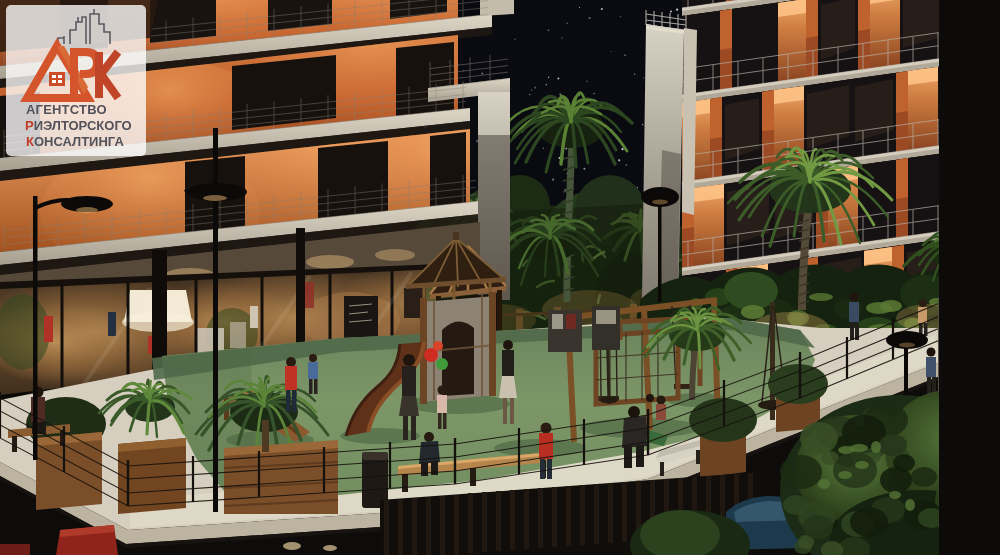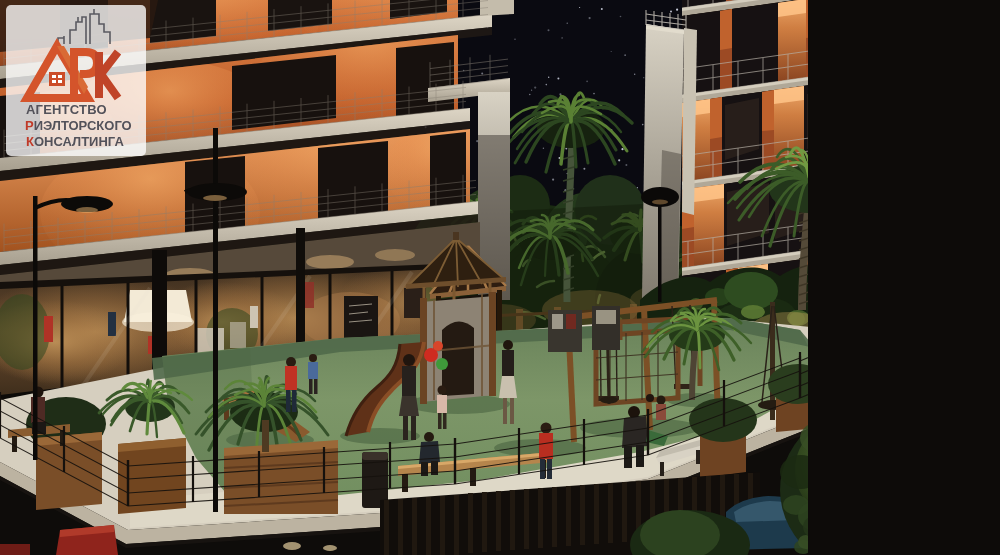--- a/index.html
+++ b/index.html
@@ -1,16 +1,16 @@
 <!DOCTYPE html>
 <html><head>
 <meta charset="utf-8">
 <style>
 html,body{margin:0;padding:0;background:#0d0b09;}
-#scene{position:relative;width:808px;height:555px;overflow:hidden;font-family:"Liberation Sans",sans-serif;}
+#scene{position:relative;width:939px;height:555px;overflow:hidden;font-family:"Liberation Sans",sans-serif;}
 </style>
 </head>
 <body>
 <div id="scene">
 <svg width="1000" height="555" viewBox="0 0 1000 555" xmlns="http://www.w3.org/2000/svg">
 <defs>
 <linearGradient id="orangeWall" x1="0" y1="0" x2="0" y2="1">
   <stop offset="0" stop-color="#d57a40"></stop>
   <stop offset="0.55" stop-color="#c05e2a"></stop>
   <stop offset="1" stop-color="#8f4520"></stop>

